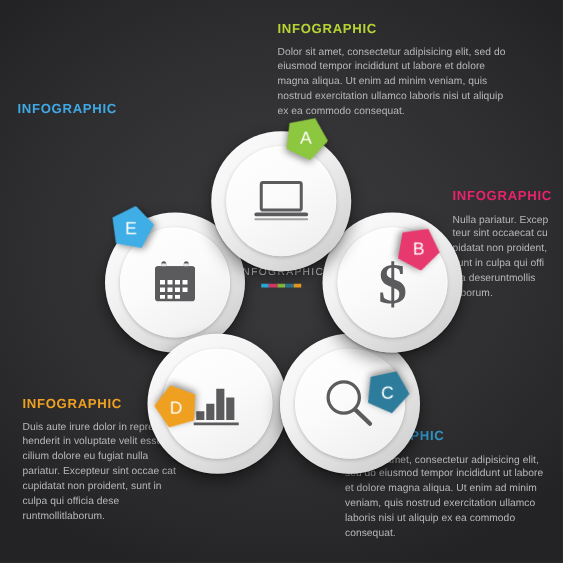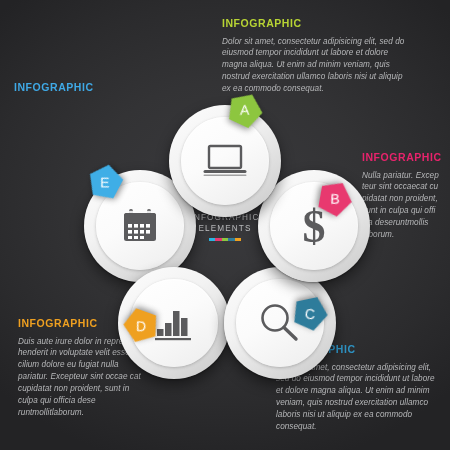--- a/index.html
+++ b/index.html
@@ -25,21 +25,20 @@
     letter-spacing:.55px;
     margin:0 0 6px 0;
     line-height:1.1;
   }
   .block .body{
     font-size:8.2px;
     line-height:1.45;
     color:#b6b7b9;
     margin:0;
     letter-spacing:.05px;
-    font-style:italic;
   }
 
   #blk-left   {left:14px; top:82px;  width:150px;}
   #blk-top    {left:222px;top:18px;  width:190px;}
   #blk-right  {left:362px;top:152px; width:80px;}
   #blk-bottomleft {left:18px; top:318px; width:130px;}
   #blk-bottomright{left:276px;top:344px; width:160px;}
 
   
   #center-caption{
@@ -143,21 +142,20 @@
     <div class="body">Duis aute irure dolor in repre henderit in voluptate velit esse cilium dolore eu fugiat nulla pariatur. Excepteur sint occae cat cupidatat non proident, sunt in culpa qui officia dese runtmollitlaborum.</div>
   </div>
 
   <div class="block" id="blk-bottomright">
     <div class="head" style="color: rgb(46, 147, 196);">INFOGRAPHIC</div>
     <div class="body">Dolor sit amet, consectetur adipisicing elit, sed do eiusmod tempor incididunt ut labore et dolore magna aliqua. Ut enim ad minim veniam, quis nostrud exercitation ullamco laboris nisi ut aliquip ex ea commodo consequat.</div>
   </div>
 
   <div id="center-caption">
     <span class="c1">INFOGRAPHIC</span>
-    <span class="c2">ELEMENTS</span>
     <div id="colorbar">
         <i style="background: rgb(43, 179, 224);"></i>
         <i style="background: rgb(232, 57, 111);"></i>
         <i style="background: rgb(141, 198, 63);"></i>
         <i style="background: rgb(46, 124, 155);"></i>
         <i style="background: rgb(239, 160, 32);"></i>
       </div>
   </div>
 
   <div class="node" id="node-e">

